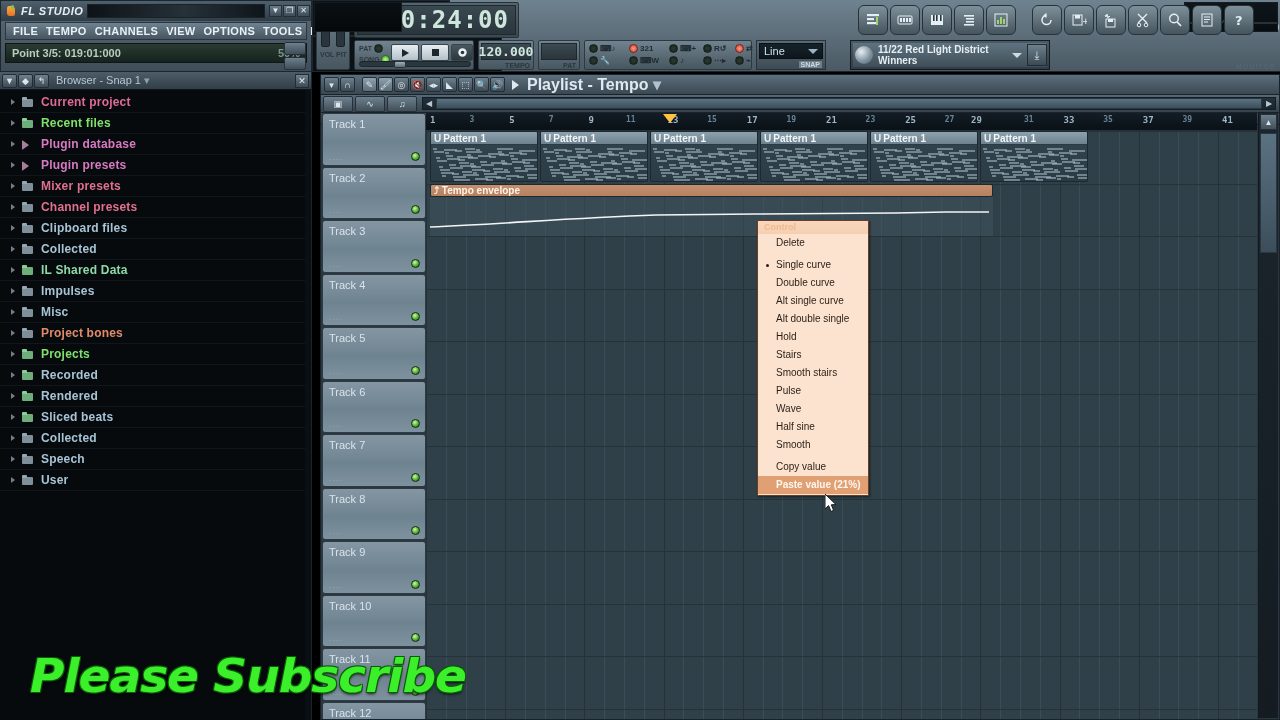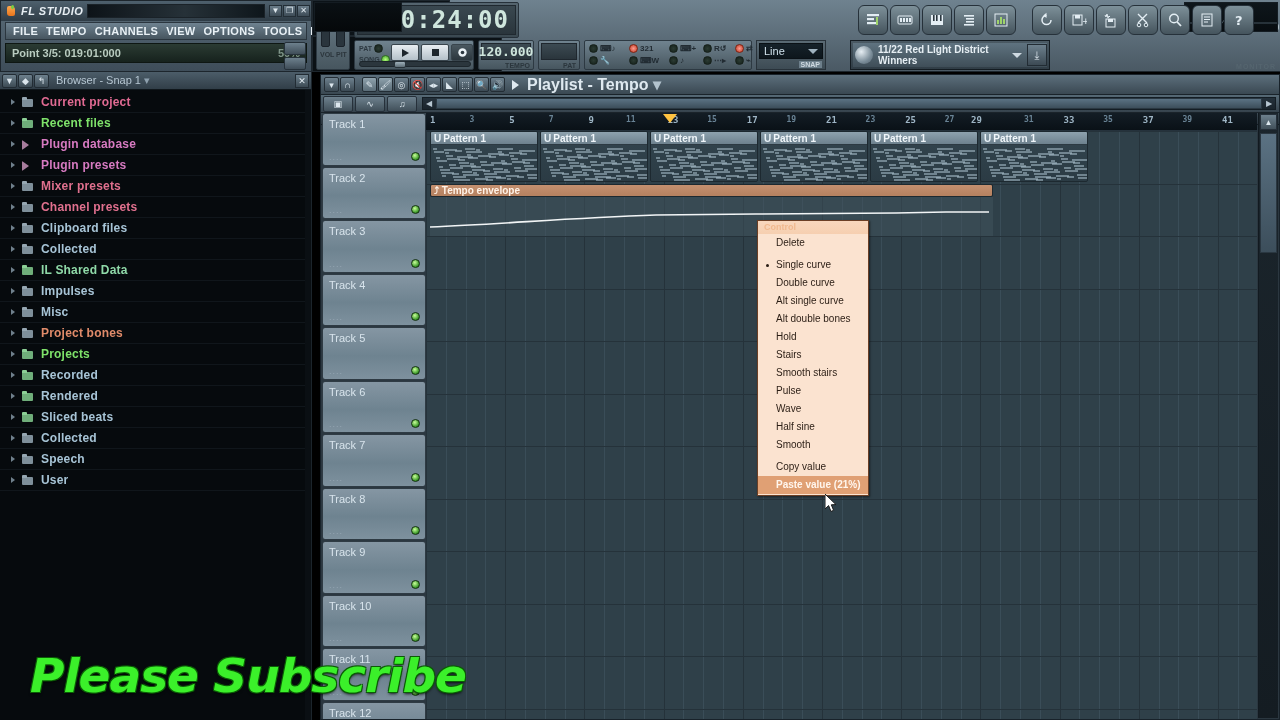--- a/index.html
+++ b/index.html
@@ -1343,21 +1343,21 @@
   </div>
 
   <div id="ctx-menu">
     <div id="ctx-header">Control</div>
     <div id="ctx-body">
         <div class="ctx-item">Delete</div>
         <div class="ctx-sep"></div>
         <div class="ctx-item bullet">Single curve</div>
         <div class="ctx-item">Double curve</div>
         <div class="ctx-item">Alt single curve</div>
-        <div class="ctx-item">Alt double bones</div>
+        <div class="ctx-item">Alt double single</div>
         <div class="ctx-item">Hold</div>
         <div class="ctx-item">Stairs</div>
         <div class="ctx-item">Smooth stairs</div>
         <div class="ctx-item">Pulse</div>
         <div class="ctx-item">Wave</div>
         <div class="ctx-item">Half sine</div>
         <div class="ctx-item">Smooth</div>
         <div class="ctx-sep"></div>
         <div class="ctx-item">Copy value</div>
         <div class="ctx-item hl">Paste value (21%)</div>

